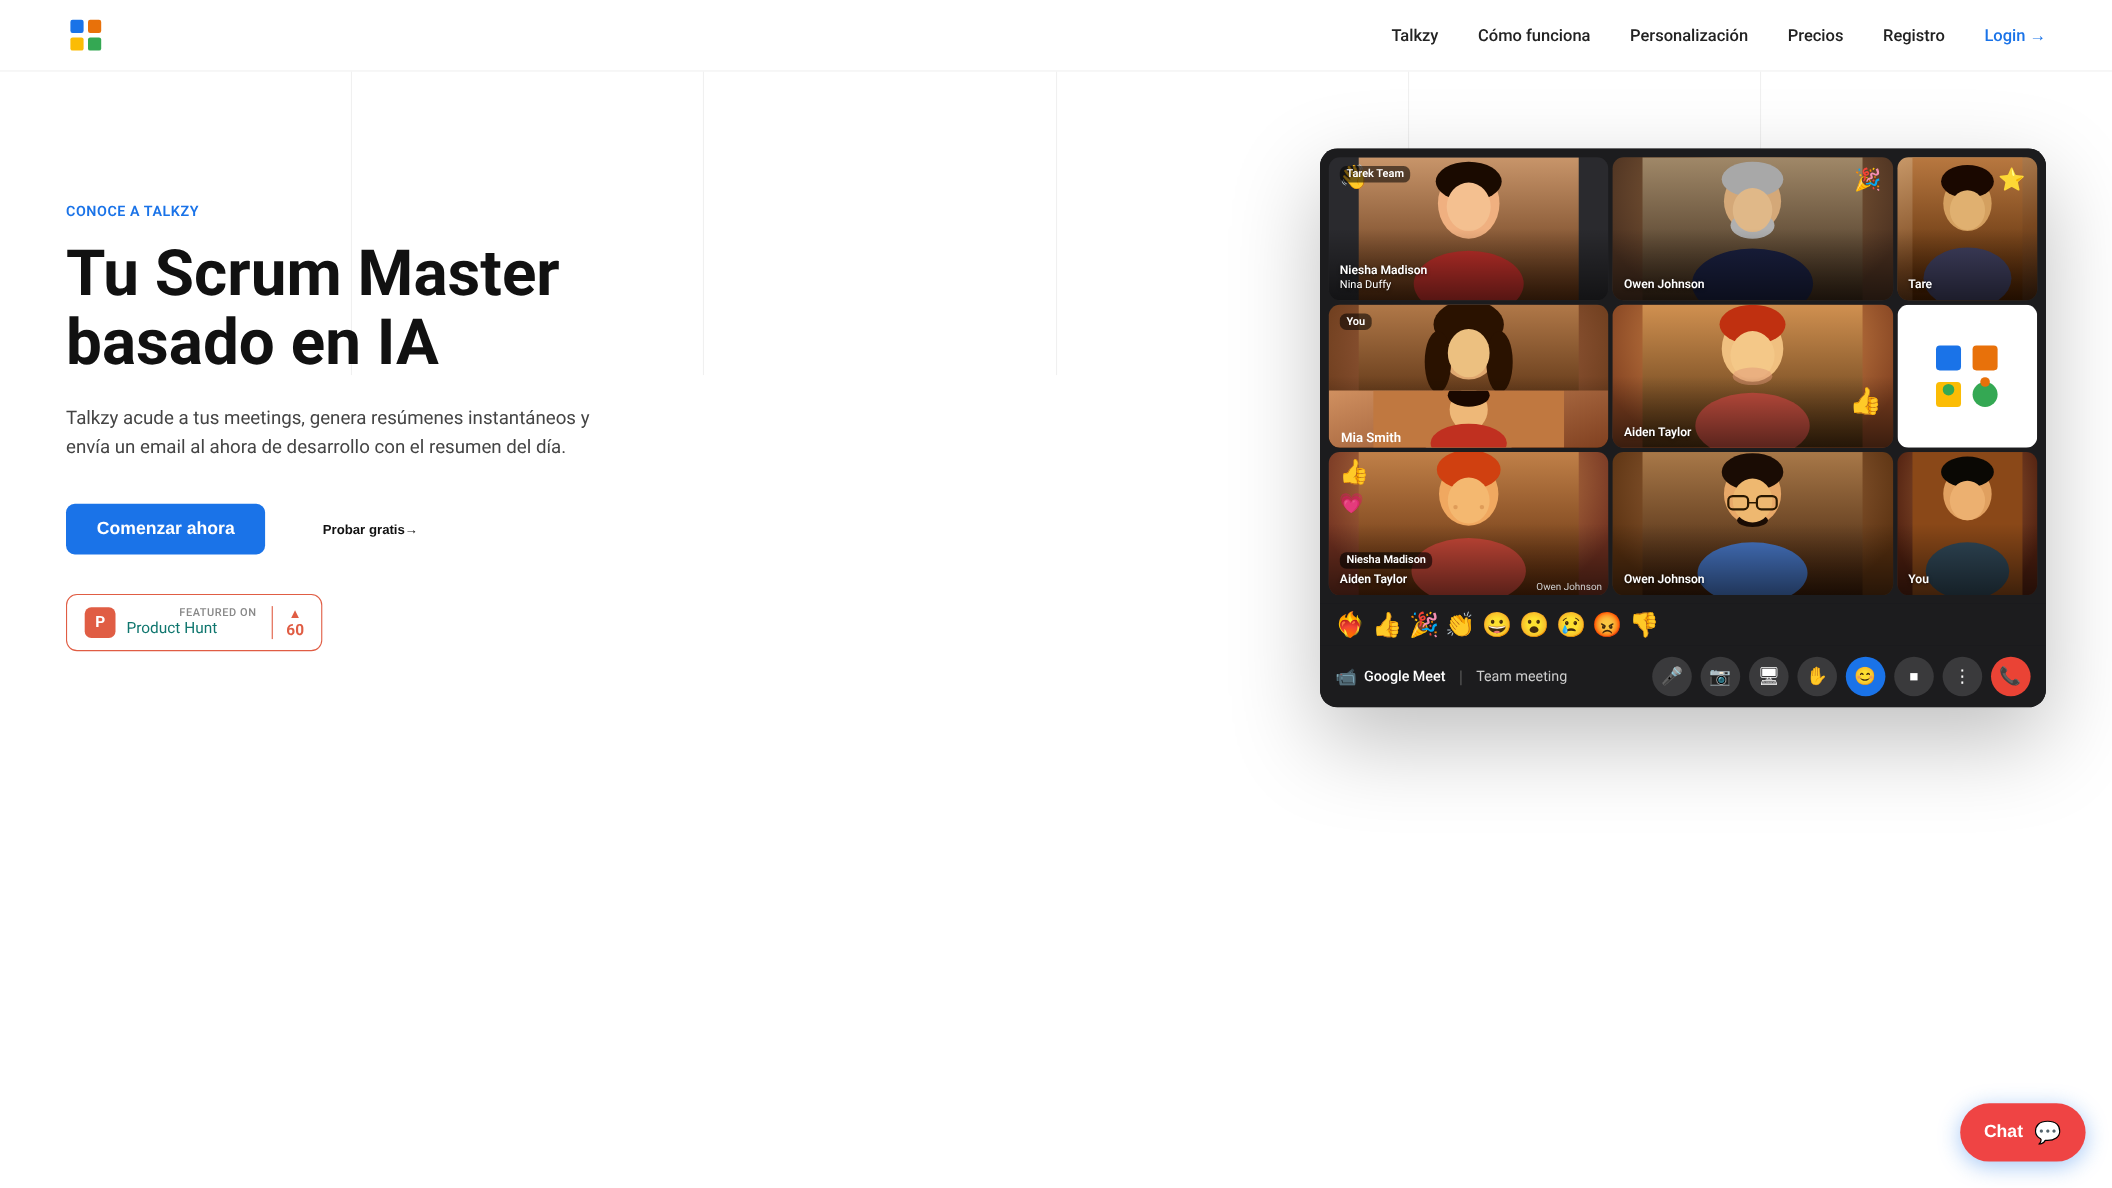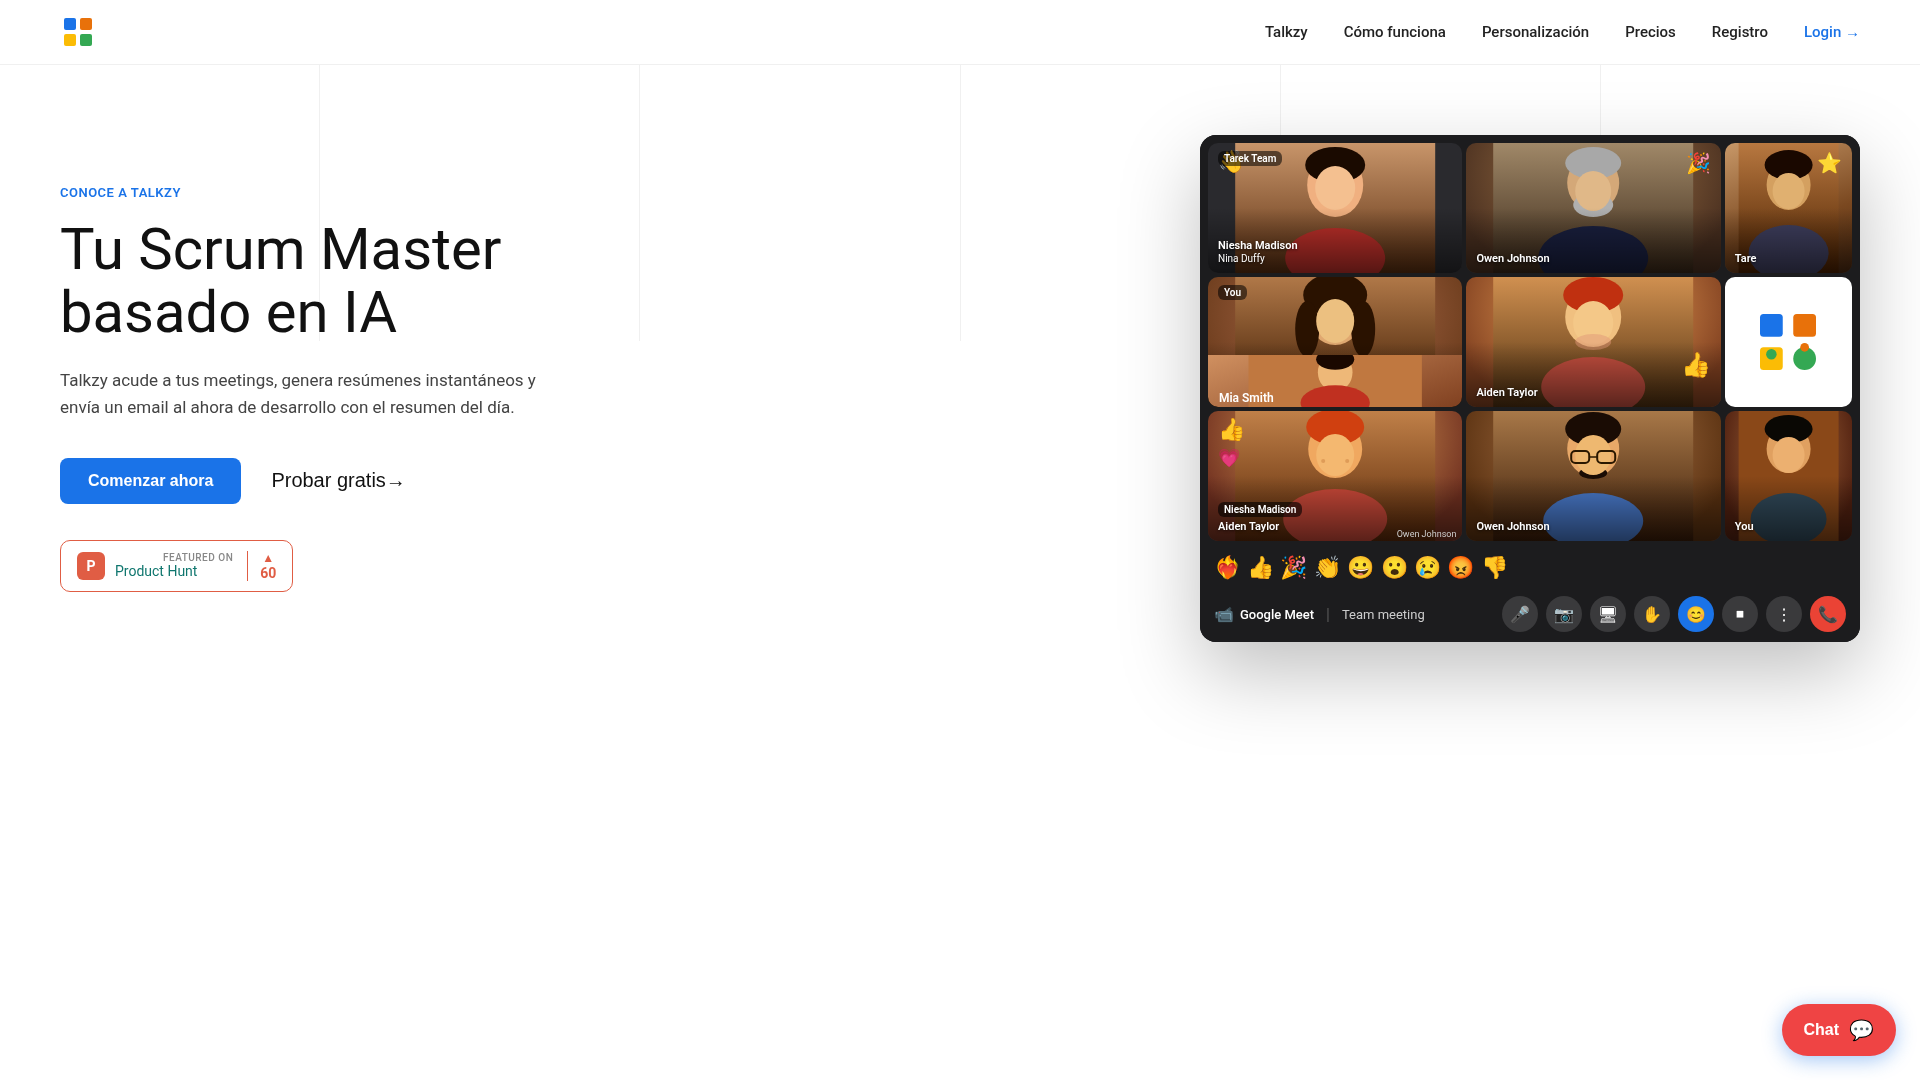--- a/index.html
+++ b/index.html
@@ -23,30 +23,30 @@
 
     
     .hero {
       display: flex; align-items: flex-start; justify-content: space-between;
       padding: 60px 60px 40px 60px; min-height: calc(100vh - 60px);
       overflow: hidden; position: relative;
     }
     .hero-left { flex: 0 0 auto; max-width: 560px; padding-top: 60px; }
     .hero-eyebrow { font-size: 13px; font-weight: 600; color: #444; letter-spacing: 0.5px; margin-bottom: 18px; }
     .hero-eyebrow span { color: #1a73e8; }
-    .hero-title { font-size: 58px; font-weight: 400; color: #111; line-height: 1.08; margin-bottom: 24px; }
+    .hero-title { font-size: 58px; font-weight: 700; color: #111; line-height: 1.08; margin-bottom: 24px; }
     .hero-desc { font-size: 17px; color: #444; line-height: 1.6; margin-bottom: 36px; max-width: 500px; }
-    .hero-ctas { display: flex; align-items: center; gap: 30px; margin-bottom: 36px; }
+    .hero-ctas { display: flex; align-items: center; gap: 16px; margin-bottom: 36px; }
     .btn-primary {
       background: #1a73e8; color: #fff; border: none; border-radius: 8px;
       padding: 14px 28px; font-size: 16px; font-weight: 600; cursor: pointer;
     }
     .btn-link {
-      background: none; border: none; color: #111; font-size: 20px; font-weight: 400; cursor: pointer;
-      display: flex; align-items: center; gap: 4px;
+      background: none; border: none; color: #111; font-size: 12px; font-weight: 700; cursor: pointer;
+      display: flex; align-items: center; gap: 4px; margin-left: 36px;
     }
 
     
     .ph-badge {
       display: inline-flex; align-items: center; gap: 10px;
       border: 1.5px solid #e05d44; border-radius: 10px; padding: 10px 16px;
       background: #fff; cursor: pointer;
     }
     .ph-logo {
       width: 28px; height: 28px; background: #e05d44; border-radius: 6px;

